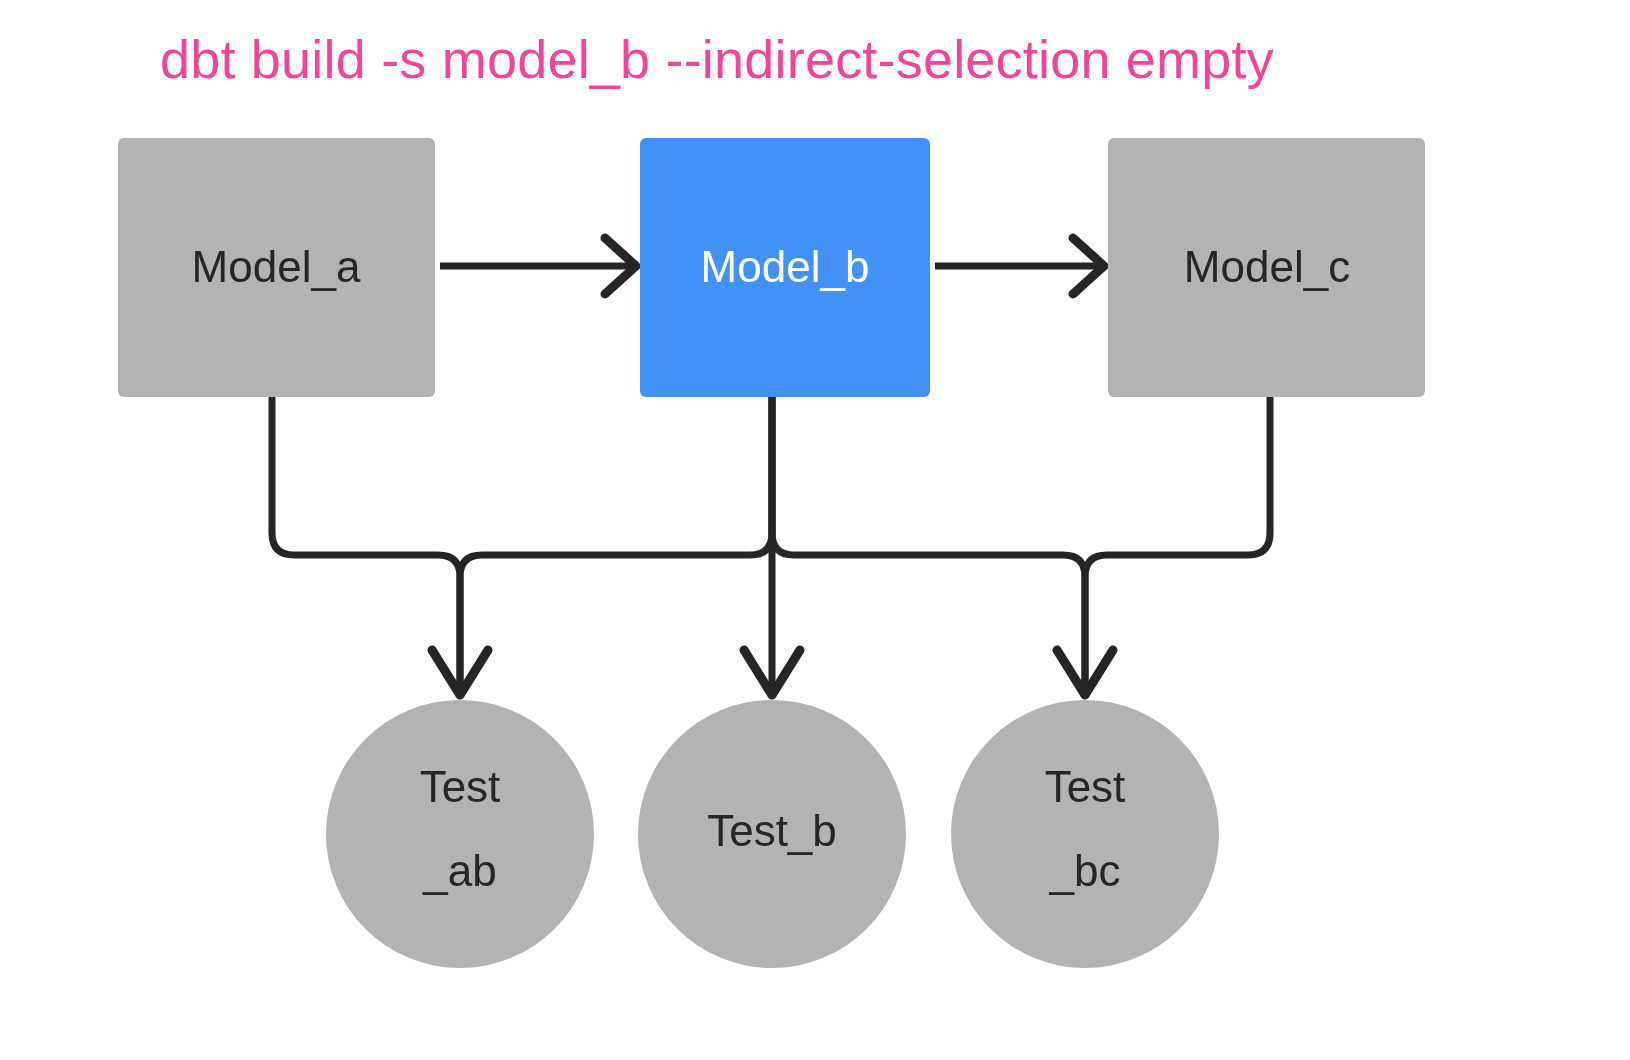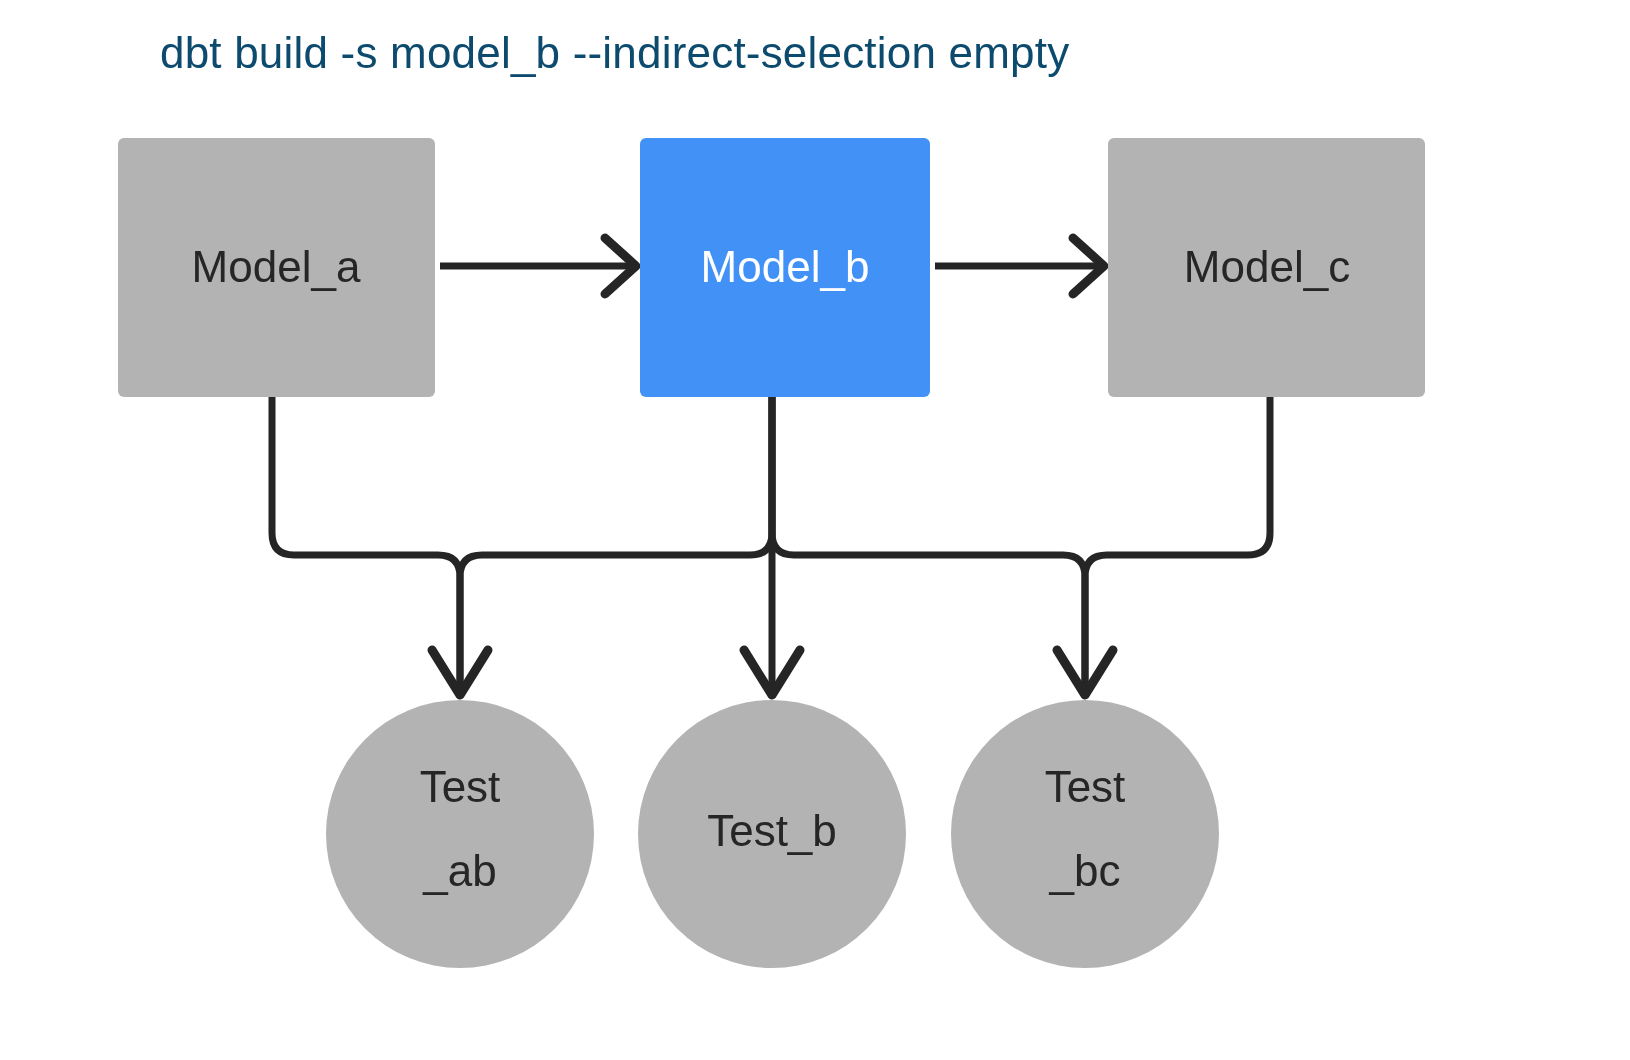--- a/index.html
+++ b/index.html
@@ -21,22 +21,22 @@
     position: absolute;
     left: 0;
     top: 0;
     width: 1630px;
     height: 1060px;
   }
   .title {
     position: absolute;
     left: 160px;
     top: 28px;
-    font-size: 44px;
-    color: #0c4a6e;
+    font-size: 54px;
+    color: #ec4899;
     letter-spacing: 0.2px;
     white-space: nowrap;
     font-weight: 400;
   }
   .node-label {
     fill: #262626;
     font-family: "Liberation Sans", sans-serif;
     font-size: 44px;
     text-anchor: middle;
     dominant-baseline: middle;

